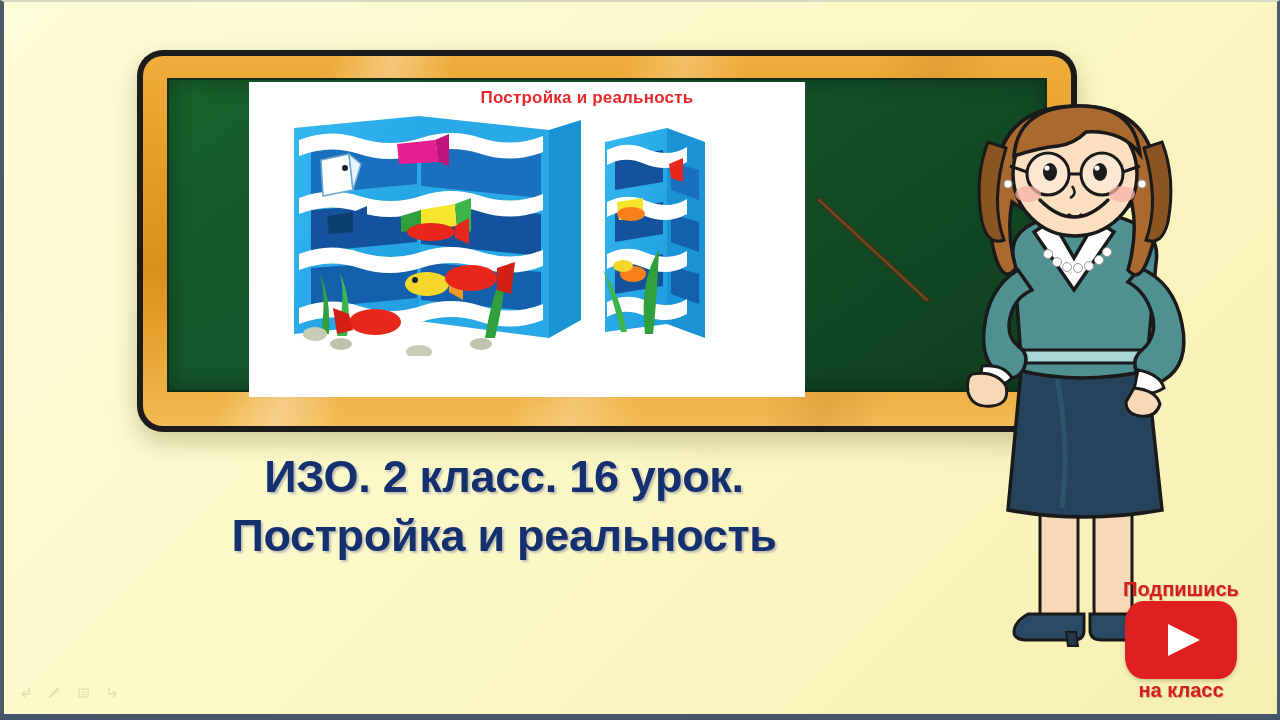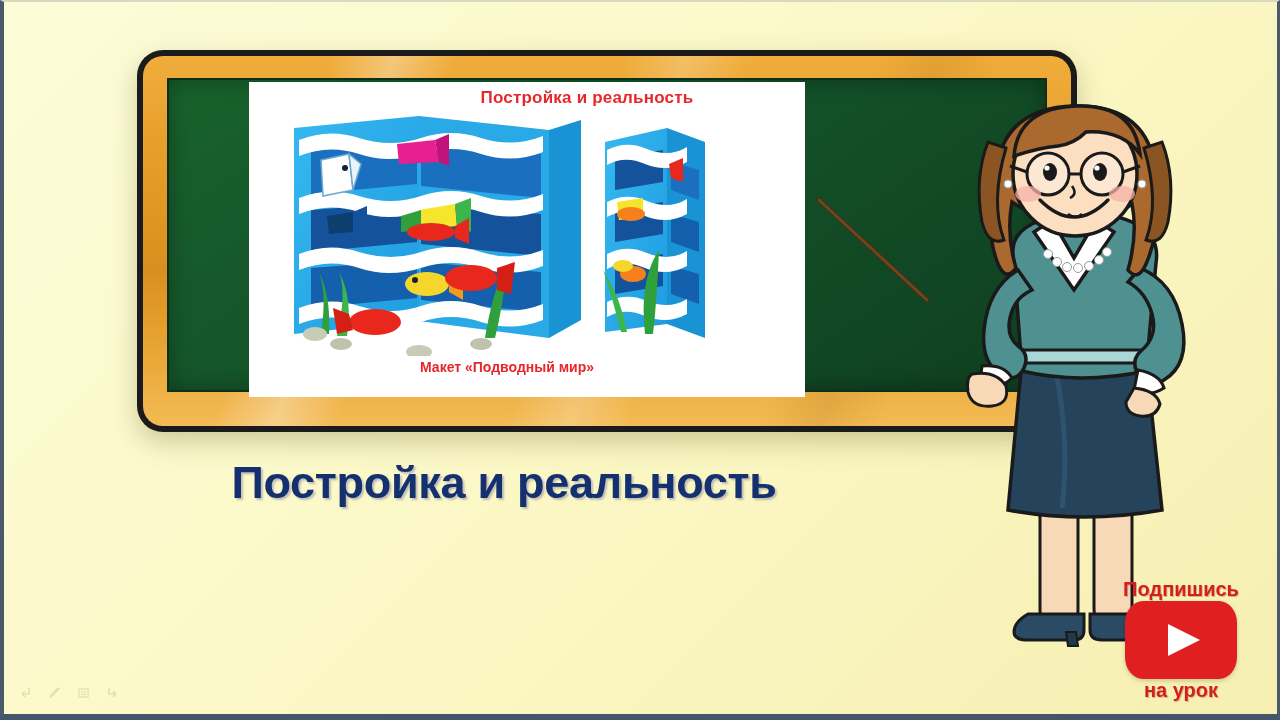--- a/index.html
+++ b/index.html
@@ -245,21 +245,20 @@
 
           <polygon points="368,96 394,92 394,112 370,114" fill="#f5e52c"></polygon>
           <ellipse cx="382" cy="108" rx="14" ry="7" fill="#f5801c"></ellipse>
           <ellipse cx="384" cy="168" rx="13" ry="8" fill="#f5801c"></ellipse>
           <polygon points="420,58 434,52 434,76 422,72" fill="#e8281c"></polygon>
           <ellipse cx="374" cy="160" rx="10" ry="6" fill="#f5d72c"></ellipse>
         </g>
       </svg>
     </div>
 
-    <div class="slide-caption">Макет  «Подводный мир»</div>
   </div>
 
   <div class="pointer">
     <svg viewBox="0 0 130 120" width="130" height="120">
       <line x1="10" y1="8" x2="118" y2="108" stroke="#4a2f14" stroke-width="5" stroke-linecap="round"></line>
       <line x1="10" y1="8" x2="118" y2="108" stroke="#6b4a23" stroke-width="2.5" stroke-linecap="round"></line>
     </svg>
   </div>
 
   <div class="teacher">
@@ -328,27 +327,28 @@
       <path d="M128,84 q6,8 -2,12" stroke="#1a1a1a" stroke-width="2.5" fill="none"></path>
       <path d="M96,98 q34,34 68,0" stroke="#1a1a1a" stroke-width="3.5" fill="none" stroke-linecap="round"></path>
       <path d="M124,112 q8,6 14,0" stroke="#1a1a1a" stroke-width="2.5" fill="none"></path>
 
       <circle cx="64" cy="82" r="4" fill="#fff" stroke="#9a9a9a" stroke-width="1.2"></circle>
       <circle cx="198" cy="82" r="4" fill="#fff" stroke="#9a9a9a" stroke-width="1.2"></circle>
     </svg>
   </div>
 
   <div class="lesson-title">
+    <span class="l1">ИЗО. 2 класс. 16 урок.</span>
     <span class="l2">Постройка и реальность</span>
   </div>
 
   <div class="subscribe">
     <div class="sub-top">Подпишись</div>
     <div class="yt-btn"></div>
-    <div class="sub-bottom">на урок</div>
+    <div class="sub-bottom">на класс</div>
   </div>
 
   <div class="controls">
     <span class="ctl">
       <svg viewBox="0 0 15 15" width="15" height="15">
           <path d="M11,3 L11,9 L4,9 M4,9 L7,6 M4,9 L7,12" stroke="#8a8a5a" stroke-width="1.6" fill="none"></path>
         </svg>
     </span>
     <span class="ctl">
       <svg viewBox="0 0 15 15" width="15" height="15">

